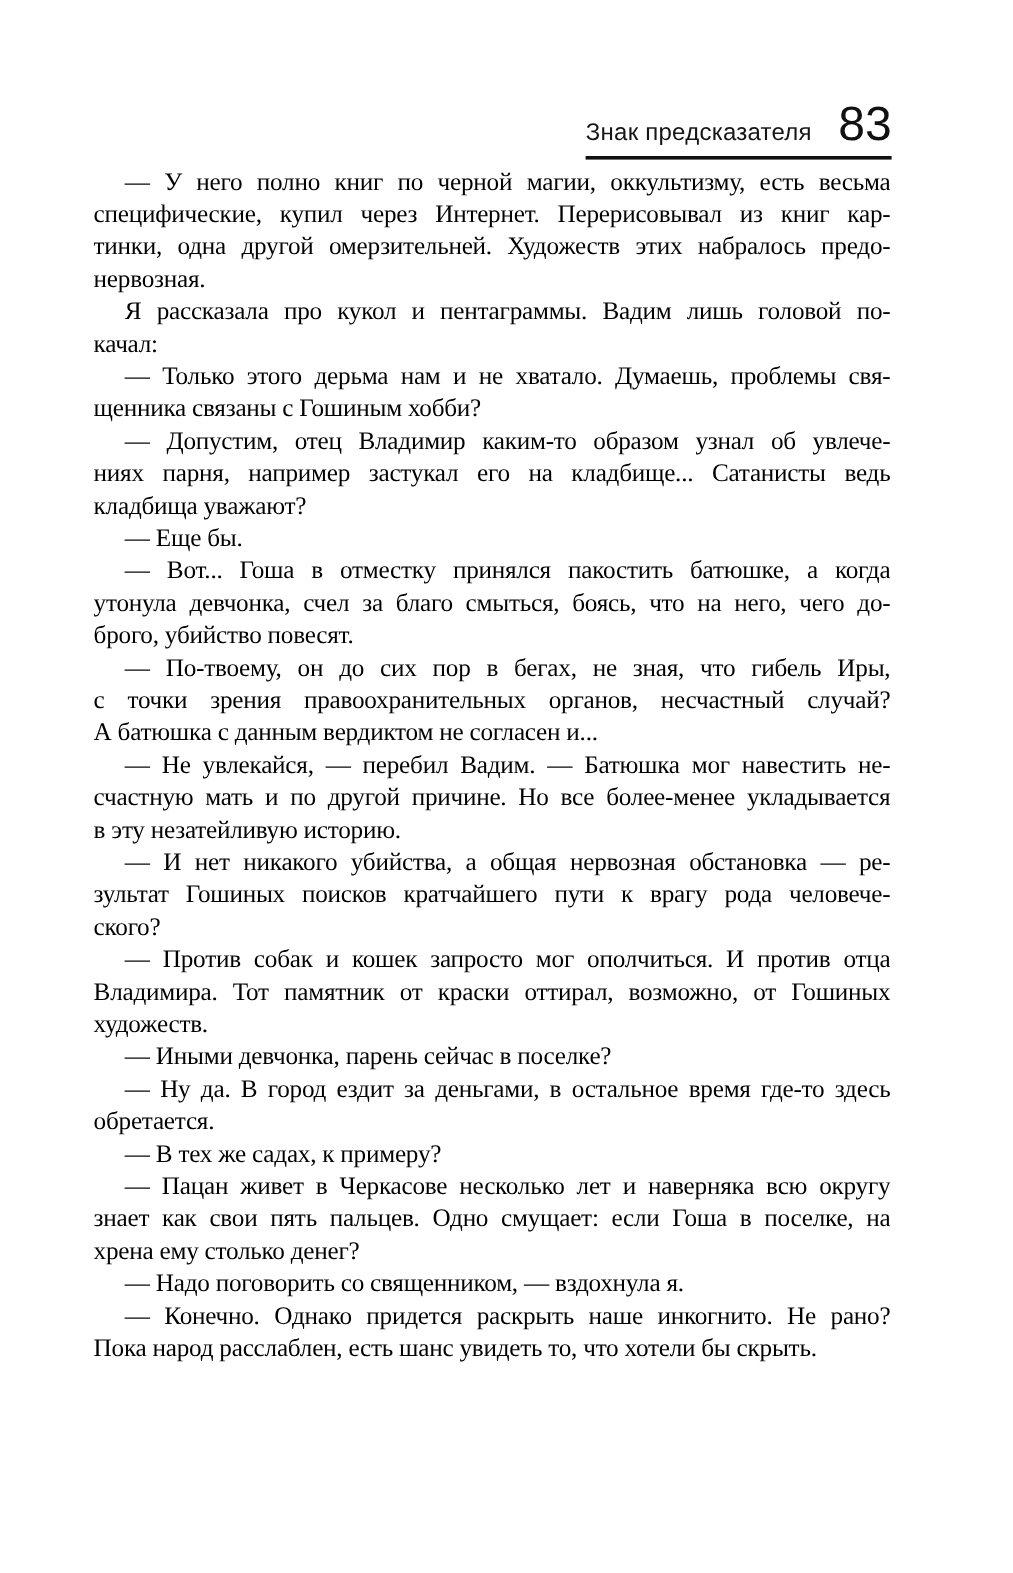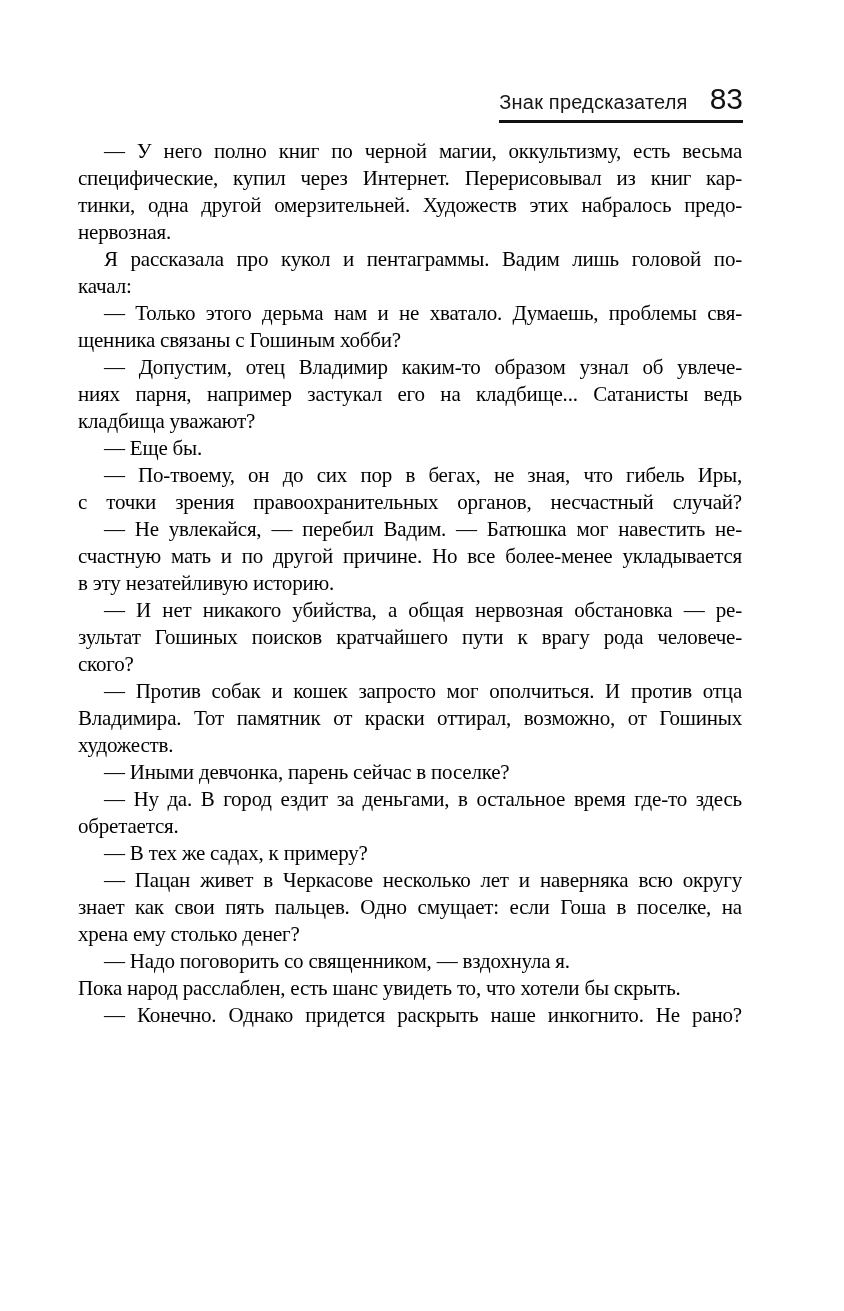--- a/index.html
+++ b/index.html
@@ -32,21 +32,21 @@
   }
   .running-header .chapter {
     font-family: "Liberation Sans", "DejaVu Sans", sans-serif;
     font-size: 20px;
     color: #161616;
     letter-spacing: 0.2px;
     white-space: nowrap;
   }
   .running-header .pagenum {
     font-family: "Liberation Sans", "DejaVu Sans", sans-serif;
-    font-size: 30px;
+    font-size: 40px;
     color: #111111;
     line-height: 1;
   }
   
   .text-block {
     position: absolute;
     top: 138px;
     left: 78px;
     width: 664px;
     color: #000000;
@@ -98,22 +98,28 @@
       </div>
       <div class="para">
         <div class="line first">— Допустим, отец Владимир каким-то образом узнал об увлече-</div>
         <div class="line">ниях парня, например застукал его на кладбище... Сатанисты ведь</div>
         <div class="line last">кладбища уважают?</div>
       </div>
       <div class="para">
         <div class="line first last">— Еще бы.</div>
       </div>
       <div class="para">
+        <div class="line first">— Вот... Гоша в отместку принялся пакостить батюшке, а когда</div>
+        <div class="line">утонула девчонка, счел за благо смыться, боясь, что на него, чего до-</div>
+        <div class="line last">брого, убийство повесят.</div>
+      </div>
+      <div class="para">
         <div class="line first">— По-твоему, он до сих пор в бегах, не зная, что гибель Иры,</div>
         <div class="line">с точки зрения правоохранительных органов, несчастный случай?</div>
+        <div class="line last">А батюшка с данным вердиктом не согласен и...</div>
       </div>
       <div class="para">
         <div class="line first">— Не увлекайся, — перебил Вадим. — Батюшка мог навестить не-</div>
         <div class="line">счастную мать и по другой причине. Но все более-менее укладывается</div>
         <div class="line last">в эту незатейливую историю.</div>
       </div>
       <div class="para">
         <div class="line first">— И нет никакого убийства, а общая нервозная обстановка — ре-</div>
         <div class="line">зультат Гошиных поисков кратчайшего пути к врагу рода человече-</div>
         <div class="line last">ского?</div>
@@ -135,18 +141,18 @@
       </div>
       <div class="para">
         <div class="line first">— Пацан живет в Черкасове несколько лет и наверняка всю округу</div>
         <div class="line">знает как свои пять пальцев. Одно смущает: если Гоша в поселке, на</div>
         <div class="line last">хрена ему столько денег?</div>
       </div>
       <div class="para">
         <div class="line first last">— Надо поговорить со священником, — вздохнула я.</div>
       </div>
       <div class="para">
+        <div class="line first">— Конечно. Однако придется раскрыть наше инкогнито. Не рано?</div>
         <div class="line last">Пока народ расслаблен, есть шанс увидеть то, что хотели бы скрыть.</div>
-        <div class="line first">— Конечно. Однако придется раскрыть наше инкогнито. Не рано?</div>
       </div>
     </div>
 
 </div>
 
 </body></html>

